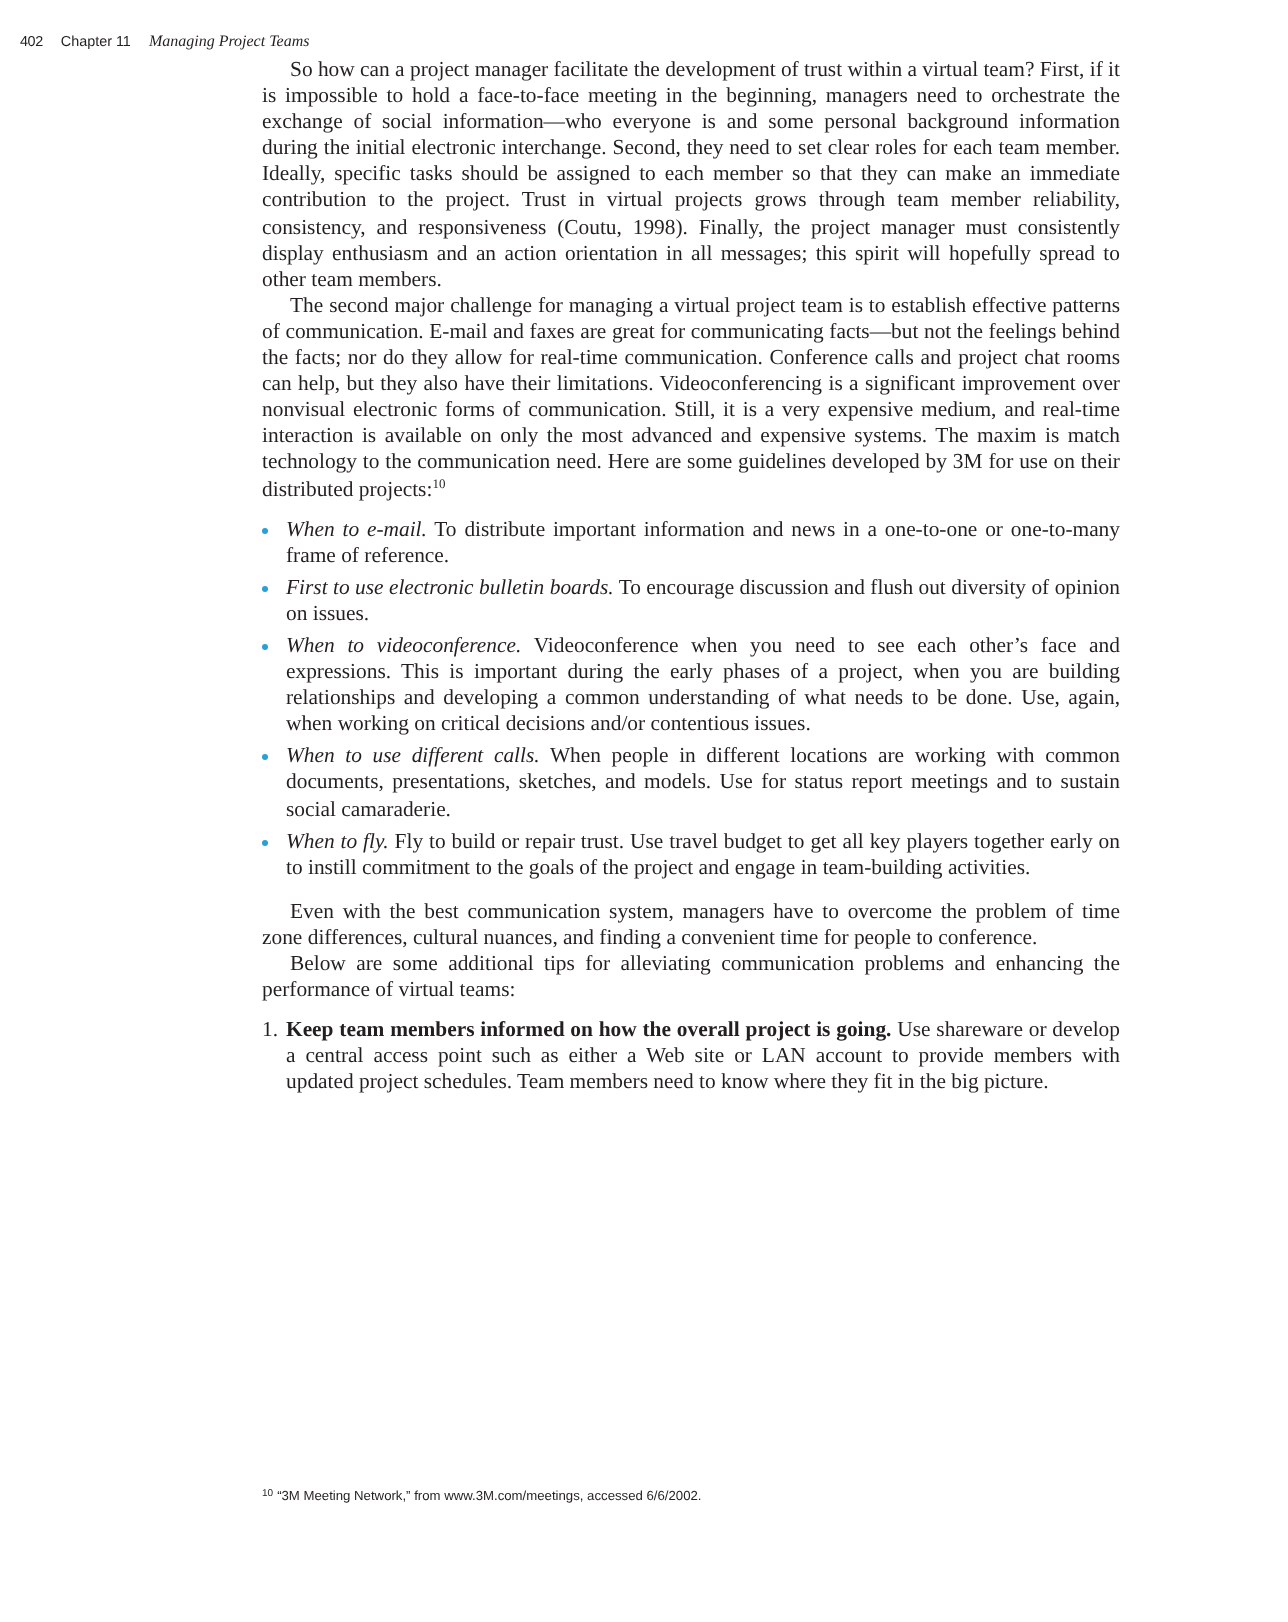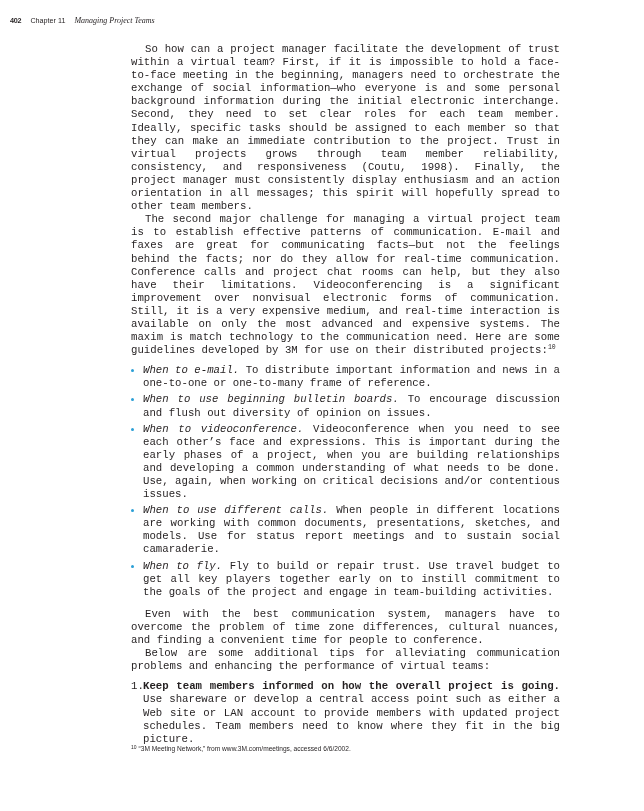--- a/index.html
+++ b/index.html
@@ -2,26 +2,26 @@
 <html><head>
 <meta charset="utf-8">
 <style>
   html, body { margin: 0; padding: 0; background: #ffffff; }
   body { width: 644px; height: 811px; position: relative; overflow: hidden; color: #231f20; }
   .running-head {
     position: absolute; left: 10px; top: 16px;
     font-family: "Liberation Sans", sans-serif; font-size: 7.2px; line-height: 10px;
     white-space: nowrap;
   }
-  .running-head .pg { font-weight: bold; margin-right: 7px; letter-spacing: -0.2px; }
+  .running-head .pg { font-weight: normal; margin-right: 7px; letter-spacing: -0.2px; }
   .running-head .ch { margin-right: 7px; font-stretch: condensed; }
   .running-head .title { font-family: "Liberation Serif", serif; font-style: italic; font-size: 8px; text-align: center; }
   .body {
-    position: absolute; left: 131px; top: 43px; width: 429px;
-    font-family: Liberation Mono, monospace; font-size: 10.7px; line-height: 13.1px;
+    position: absolute; left: 131px; top: 29px; width: 429px;
+    font-family: Liberation Serif, serif; font-size: 10.7px; line-height: 13.1px;
     text-align: justify; hyphens: auto;
   }
   p { margin: 0; text-indent: 14px; }
   p.after-list { margin-top: 9px; }
   sup { font-size: 6.5px; line-height: 0; vertical-align: 4px; }
   ul.guidelines { list-style: none; margin: 7px 0 0 0; padding: 0; }
   ul.guidelines li { position: relative; padding-left: 12px; margin-bottom: 3px; }
   ul.guidelines li .bullet {
     position: absolute; left: 0; top: 5px; width: 3px; height: 3px; border-radius: 50%;
     background: #2a9fd6;
@@ -45,21 +45,21 @@
   <span class="ch">Chapter 11</span>
   <span class="title">Managing Project Teams</span>
 </div>
 
 <div class="body">
   <p>So how can a project manager facilitate the development of trust within a virtual team? First, if it is impossible to hold a face-to-face meeting in the beginning, managers need to orchestrate the exchange of social information—who everyone is and some personal background information during the initial electronic interchange. Second, they need to set clear roles for each team member. Ideally, specific tasks should be assigned to each member so that they can make an immediate contribution to the project. Trust in virtual projects grows through team member reliability, consistency, and responsiveness (Coutu, 1998). Finally, the project manager must consistently display enthusiasm and an action orientation in all messages; this spirit will hopefully spread to other team members.</p>
   <p><span>The second major challenge for managing a virtual project team is to establish effective patterns of communication. E-mail and faxes are great for communicating facts—but not the feelings behind the facts; nor do they allow for real-time communication. Conference calls and project chat rooms can help, but they also have their limitations. Videoconferencing is a significant improvement over nonvisual electronic forms of communication. Still, it is a very expensive medium, and real-time interaction is available on only the most advanced and expensive systems. The maxim is match technology to the communication need. Here are some guidelines developed by 3M for use on their distributed projects:</span><sup>10</sup></p>
 
   <ul class="guidelines">
     <li><span class="bullet" style="background: rgb(42, 159, 214);"></span><span class="lead-it">When to e-mail.</span> <span>To distribute important information and news in a one-to-one or one-to-many frame of reference.</span></li>
-    <li><span class="bullet" style="background: rgb(42, 159, 214);"></span><span class="lead-it">When to use beginning bulletin boards.</span> <span>To encourage discussion and flush out diversity of opinion on issues.</span></li>
+    <li><span class="bullet" style="background: rgb(42, 159, 214);"></span><span class="lead-it">First to use electronic bulletin boards.</span> <span>To encourage discussion and flush out diversity of opinion on issues.</span></li>
     <li><span class="bullet" style="background: rgb(42, 159, 214);"></span><span class="lead-it">When to videoconference.</span> <span>Videoconference when you need to see each other’s face and expressions. This is important during the early phases of a project, when you are building relationships and developing a common understanding of what needs to be done. Use, again, when working on critical decisions and/or contentious issues.</span></li>
     <li><span class="bullet" style="background: rgb(42, 159, 214);"></span><span class="lead-it">When to use different calls.</span> <span>When people in different locations are working with common documents, presentations, sketches, and models. Use for status report meetings and to sustain social camaraderie.</span></li>
     <li><span class="bullet" style="background: rgb(42, 159, 214);"></span><span class="lead-it">When to fly.</span> <span>Fly to build or repair trust. Use travel budget to get all key players together early on to instill commitment to the goals of the project and engage in team-building activities.</span></li>
   </ul>
 
   <p class="after-list">Even with the best communication system, managers have to overcome the problem of time zone differences, cultural nuances, and finding a convenient time for people to conference.</p>
   <p>Below are some additional tips for alleviating communication problems and enhancing the performance of virtual teams:</p>
 
   <ol class="tips">
     <li><span class="num">1.</span><span class="lead-b">Keep team members informed on how the overall project is going.</span> <span>Use shareware or develop a central access point such as either a Web site or LAN account to provide members with updated project schedules. Team members need to know where they fit in the big picture.</span></li>

